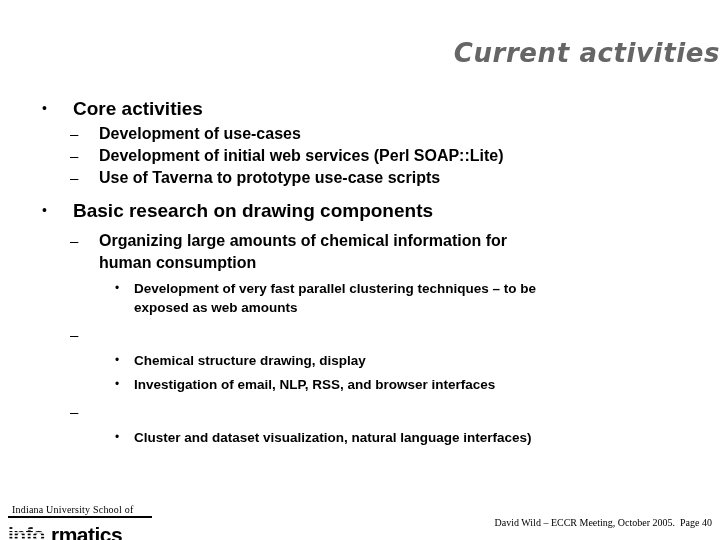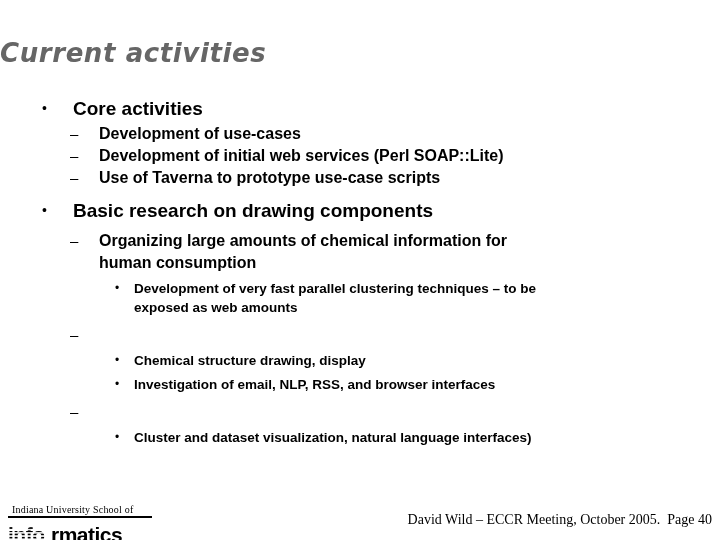--- a/index.html
+++ b/index.html
@@ -20,21 +20,21 @@
     height: 540px;
     background: #ffffff;
   }
 
   
   .slide-title {
     position: absolute;
     left: 0;
     top: 38px;
     width: 720px;
-    text-align: left;
+    text-align: right;
     font-size: 26px;
     font-weight: bold;
     font-style: italic;
     letter-spacing: 0.6px;
     color: #666666;
     font-family: "DejaVu Sans", sans-serif;
   }
 
   
   .body-area {
@@ -87,21 +87,21 @@
 
   .gap-a { height: 9px; }
   .gap-b { height: 7px; }
   .gap-c { height: 5px; }
 
   
   .footer-note {
     position: absolute;
     right: 8px;
     bottom: 12px;
-    font-size: 14px;
+    font-size: 10px;
     color: #000000;
     font-family: "Liberation Serif", serif;
     white-space: pre;
   }
 
   
   .logo {
     position: absolute;
     left: 8px;
     bottom: 0px;

